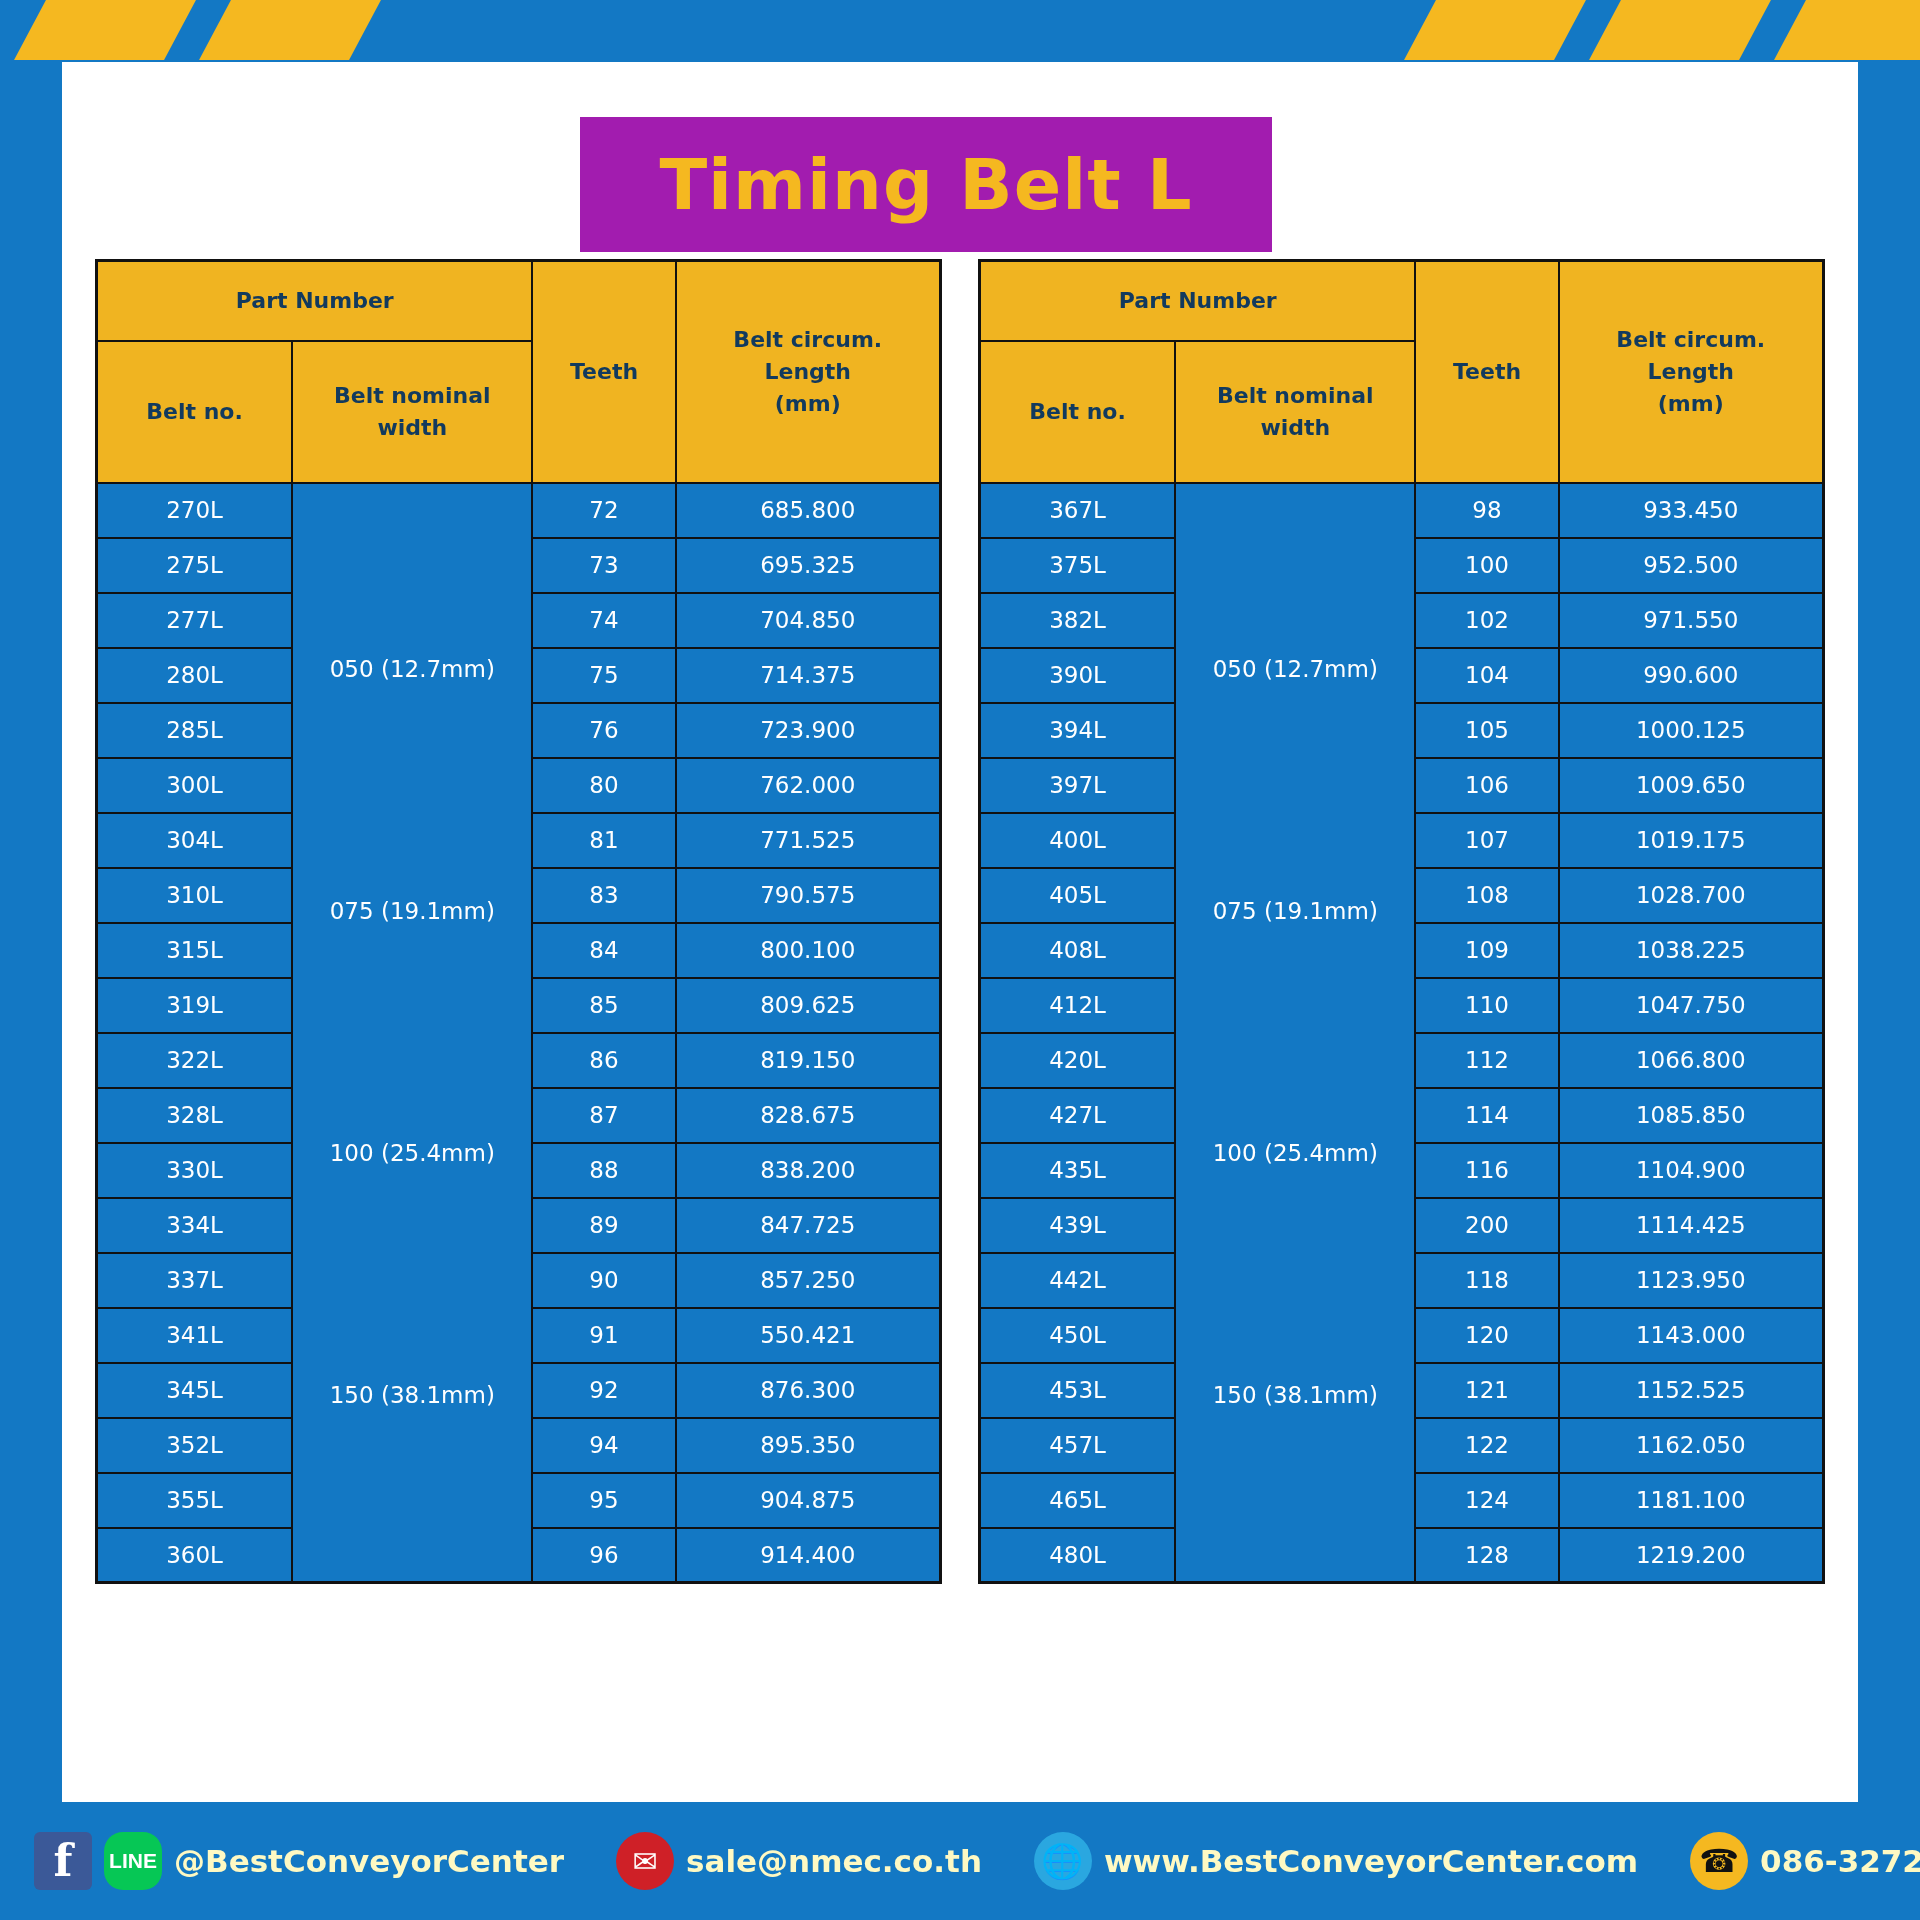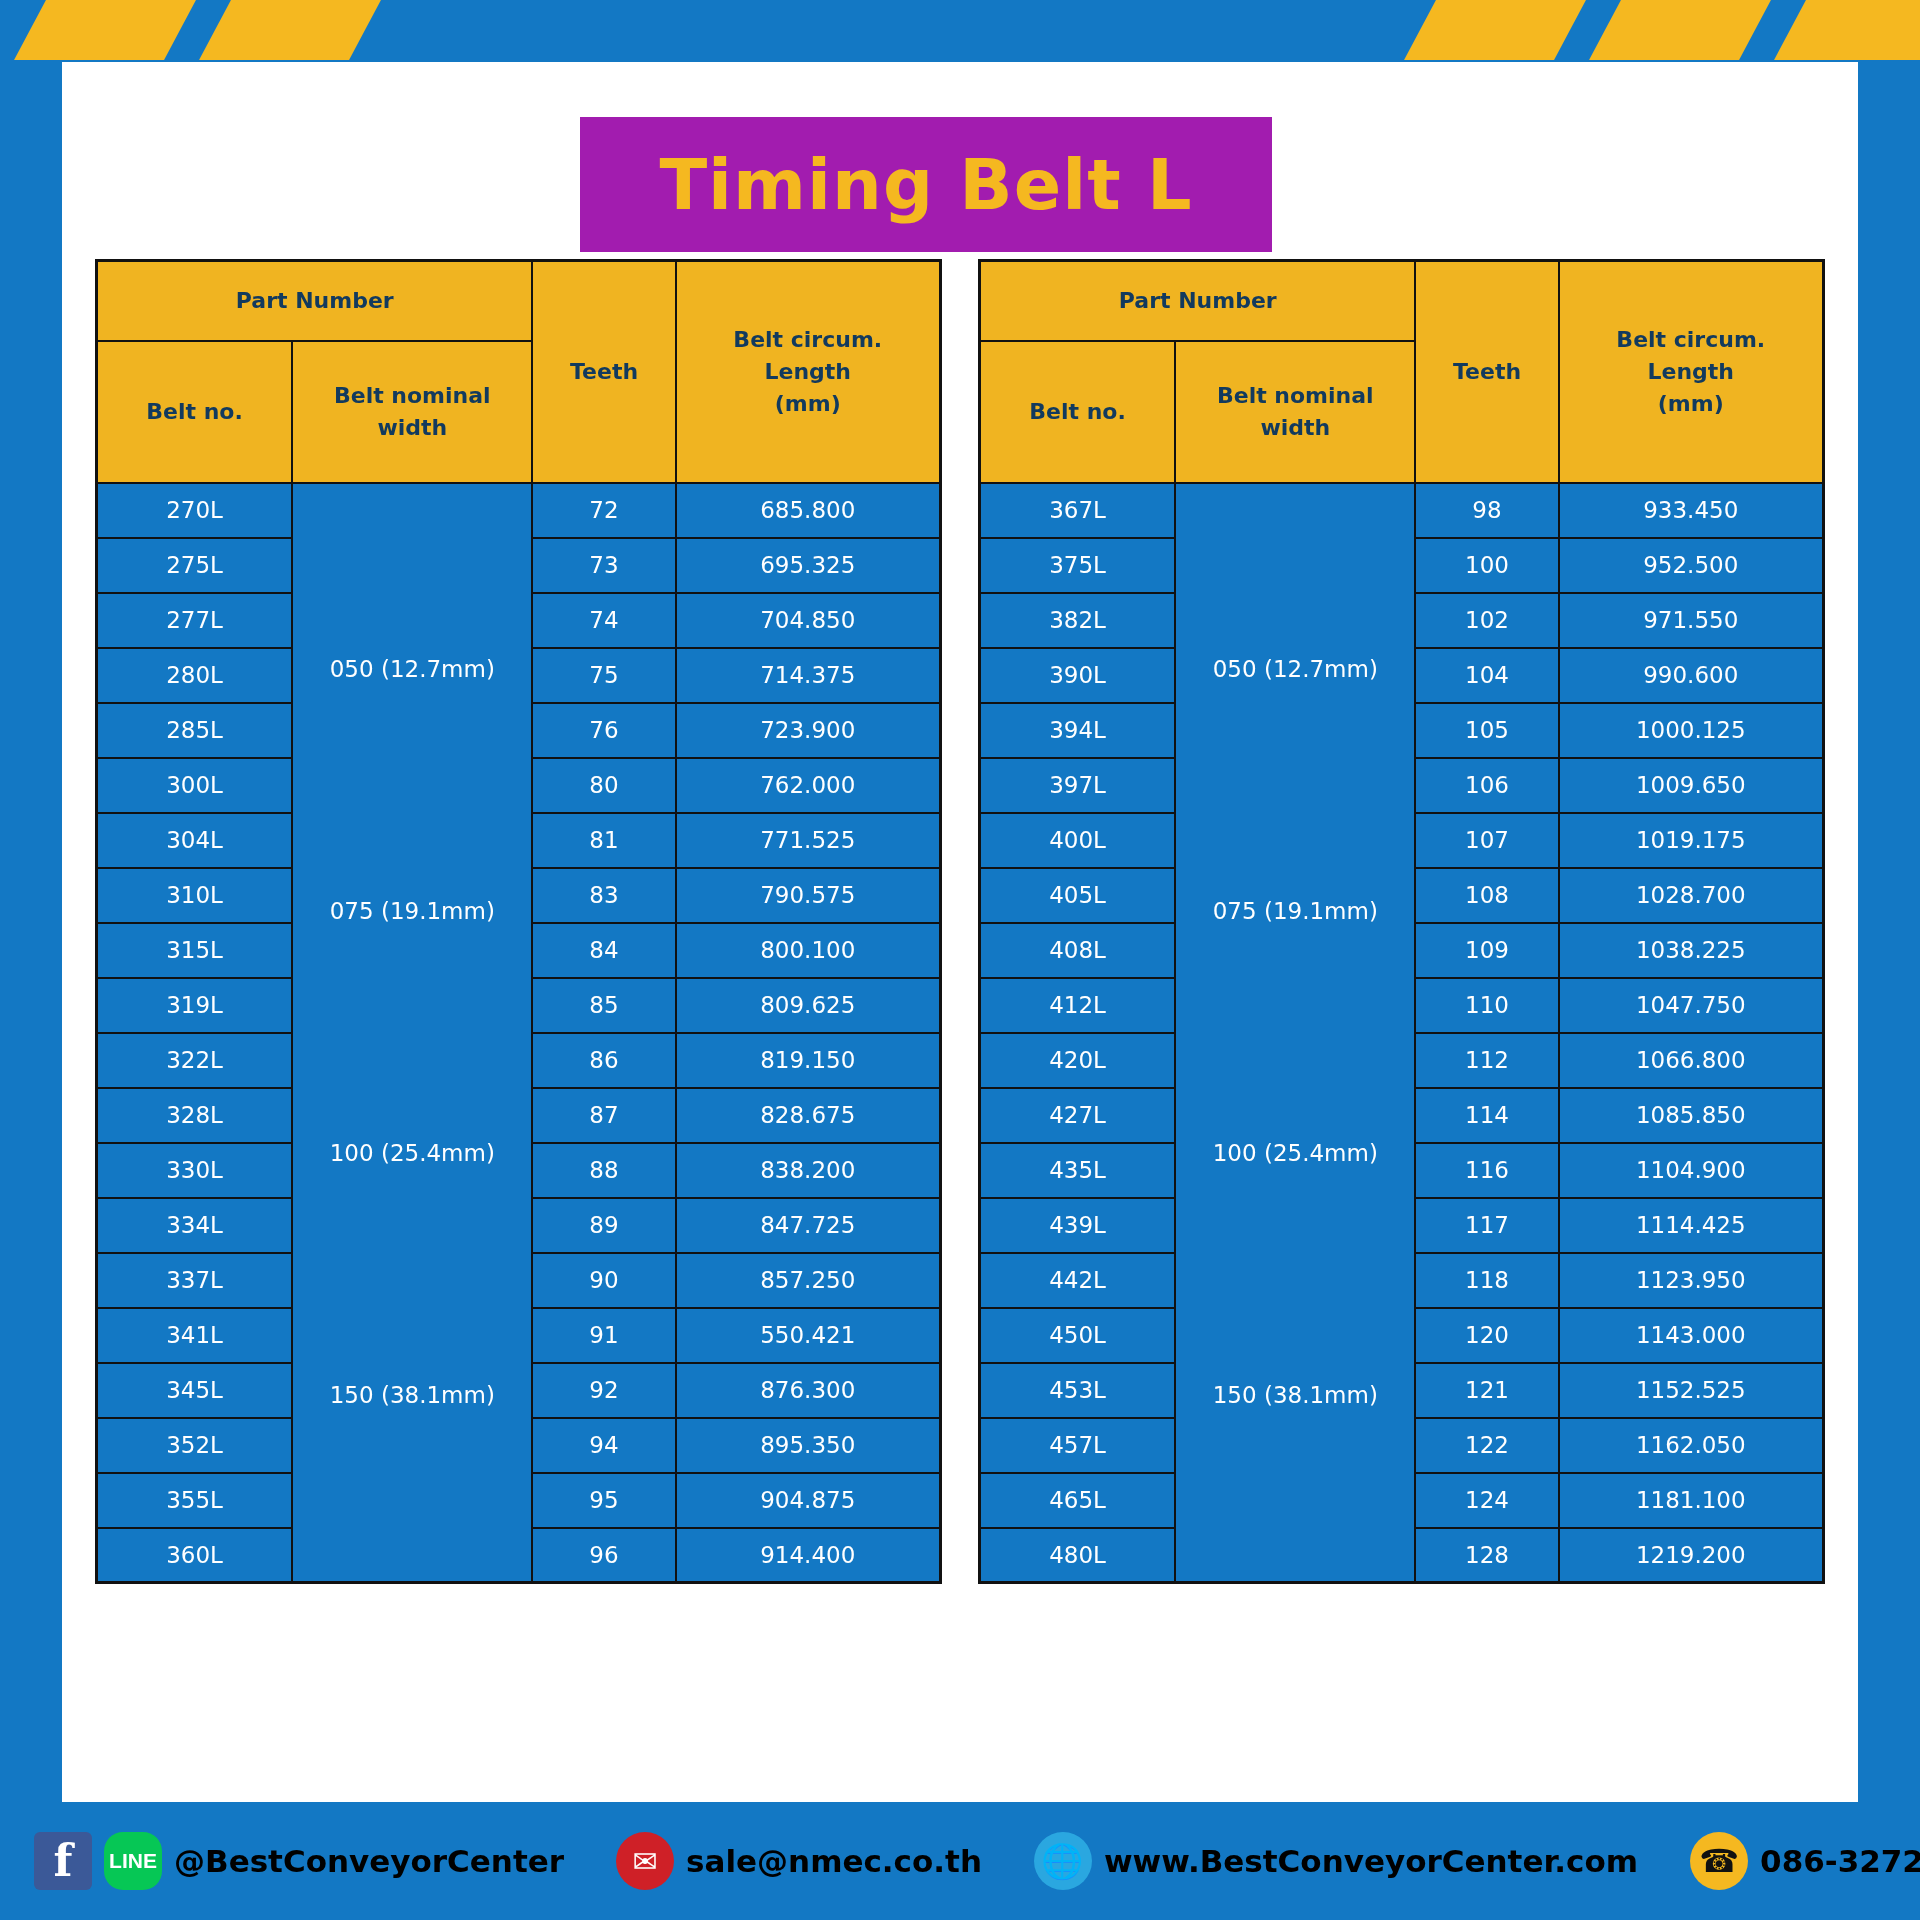--- a/index.html
+++ b/index.html
@@ -119,21 +119,21 @@
     display: flex;
     align-items: center;
   }
   .footer-inner {
     display: flex; align-items: center;
     width: 100%; padding: 0 34px;
     gap: 0;
   }
   .f-group { display: flex; align-items: center; gap: 12px; }
   .f-text {
-    color: #000000; font-weight: bold; font-size: 31px;
+    color: #fef9c3; font-weight: bold; font-size: 31px;
     font-family: "DejaVu Sans", sans-serif;
     white-space: nowrap;
   }
   .sep {
     width: 7px; height: 58px; background: #f5b820;
     margin: 0 26px;
   }
   .ic {
     display: flex; align-items: center; justify-content: center;
     flex: none;
@@ -419,21 +419,21 @@
               <td>114</td>
               <td>1085.850</td>
             </tr>
           <tr>
               <td>435L</td>
               <td>116</td>
               <td>1104.900</td>
             </tr>
           <tr>
               <td>439L</td>
-              <td>117</td>
+              <td>200</td>
               <td>1114.425</td>
             </tr>
           <tr>
               <td>442L</td>
               <td>118</td>
               <td>1123.950</td>
             </tr>
           <tr>
               <td>450L</td>
               <td>120</td>

